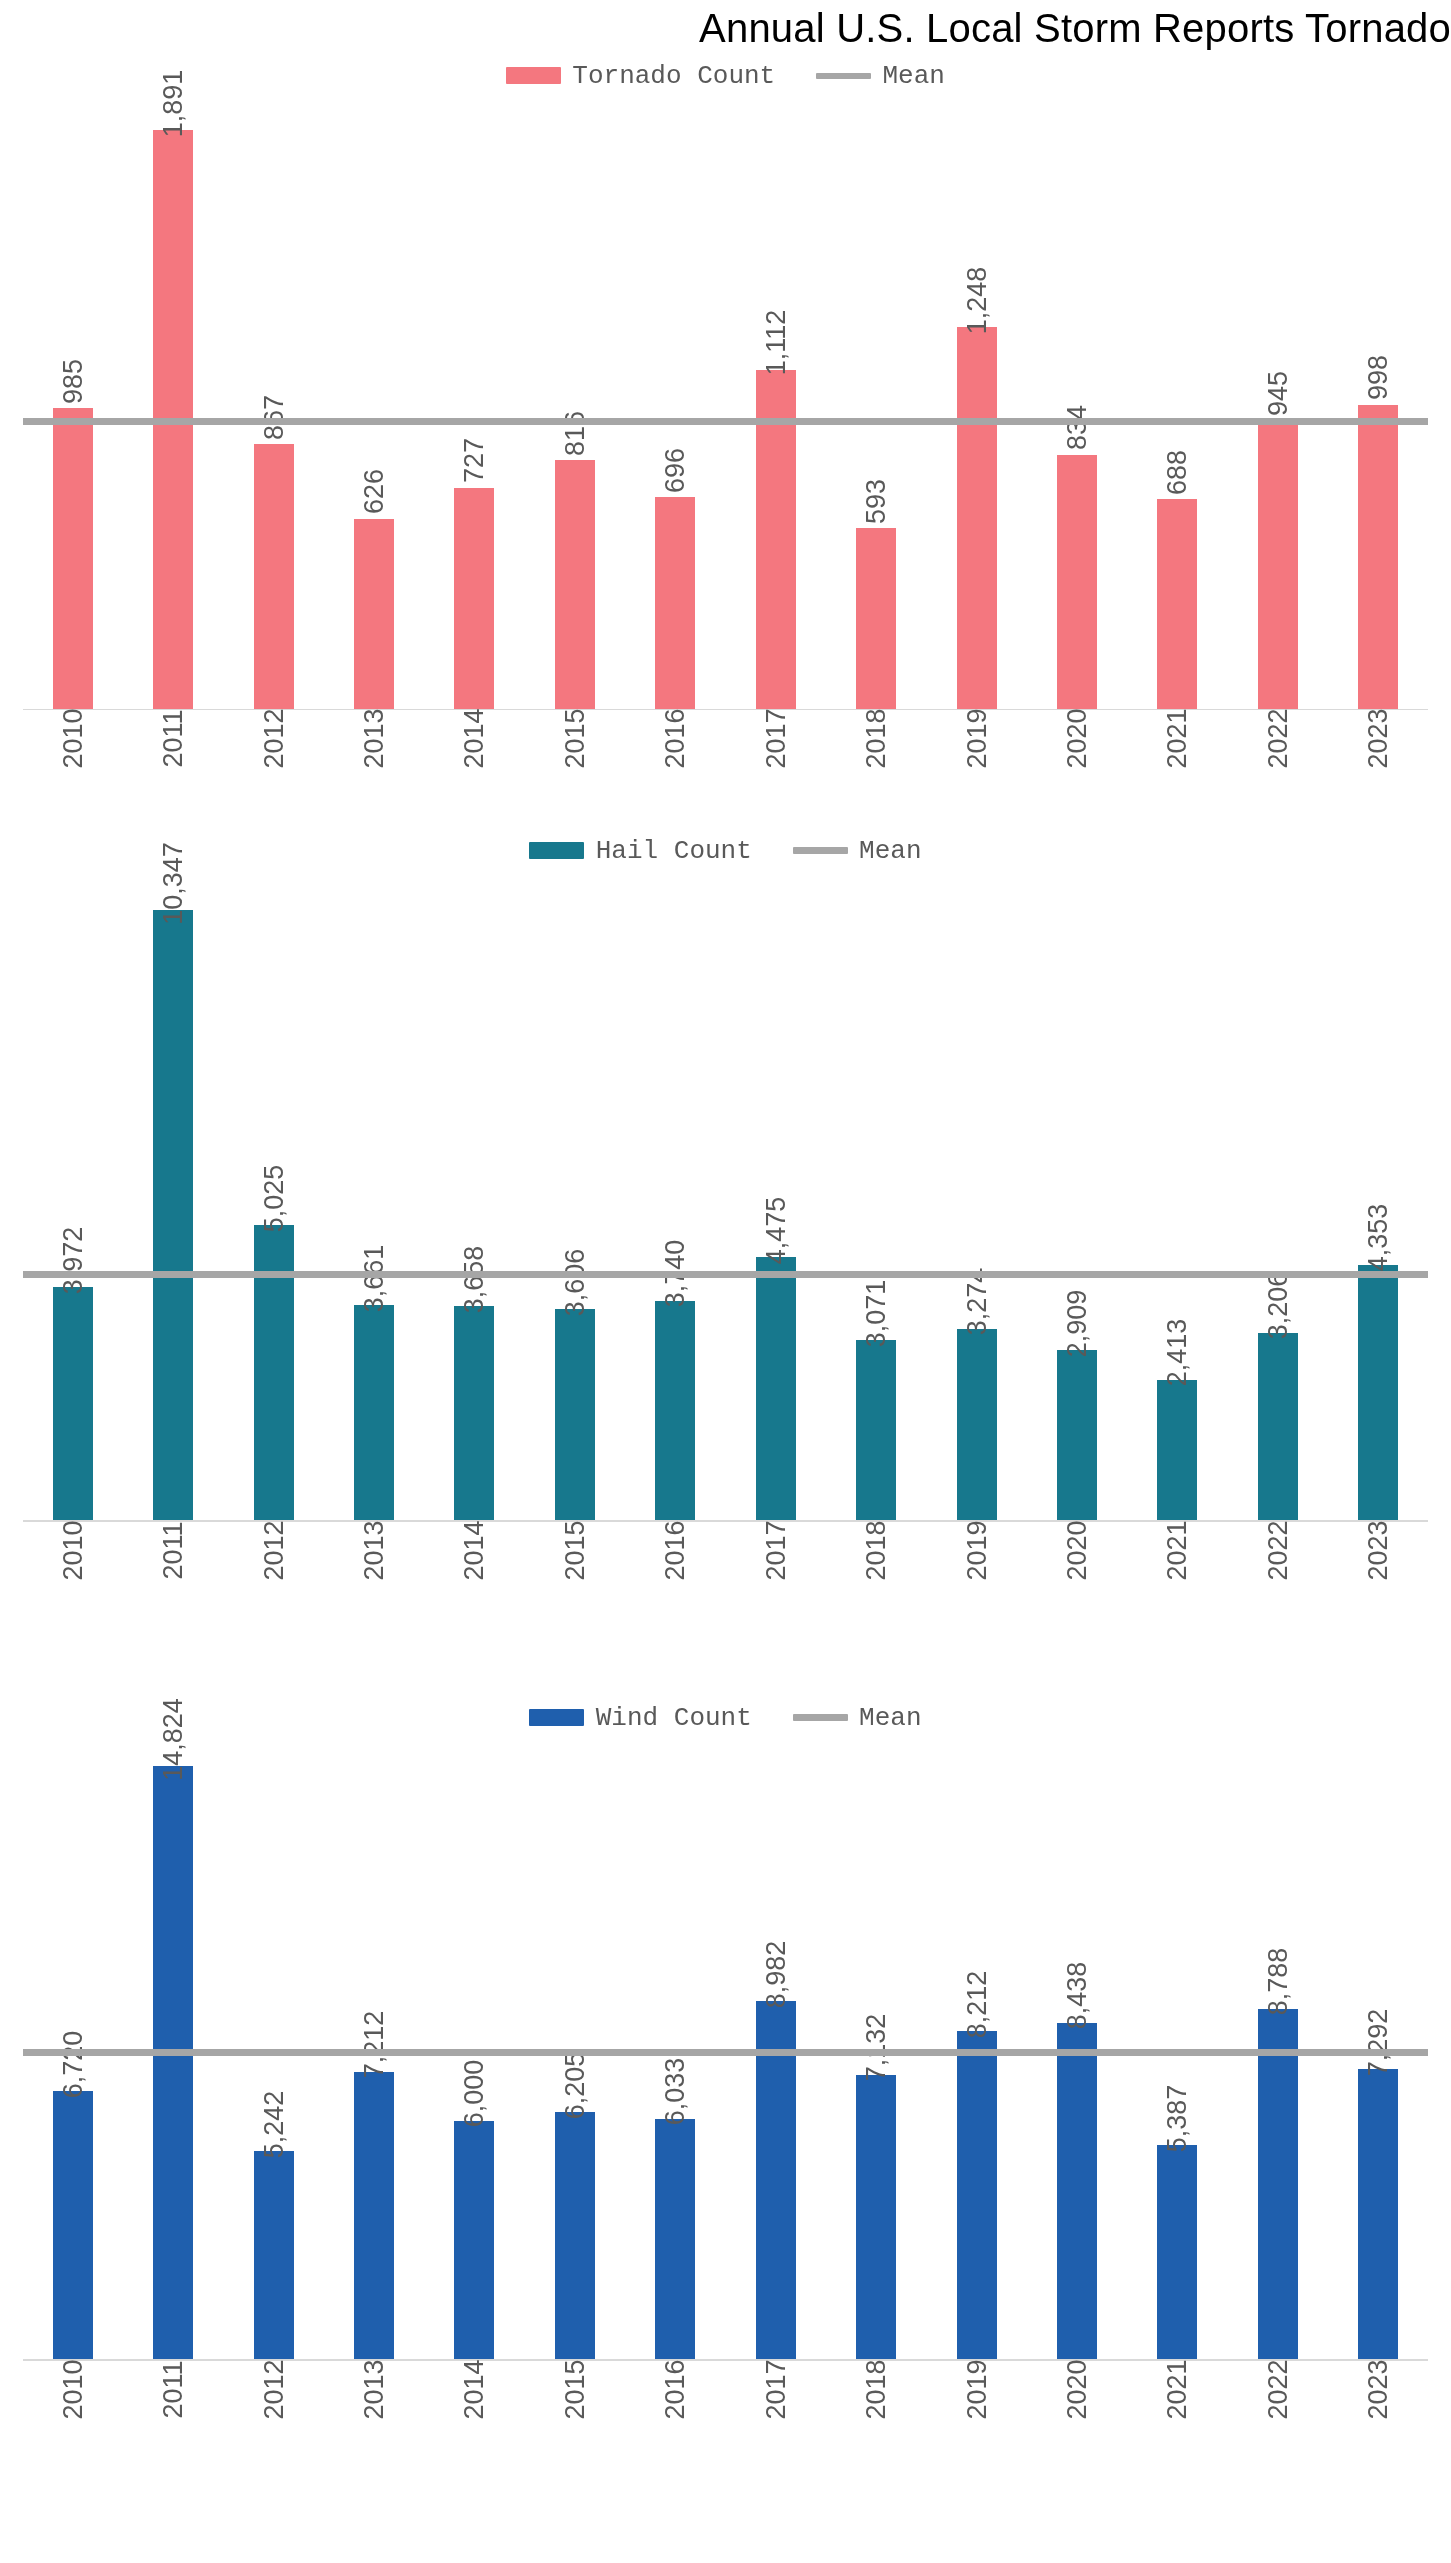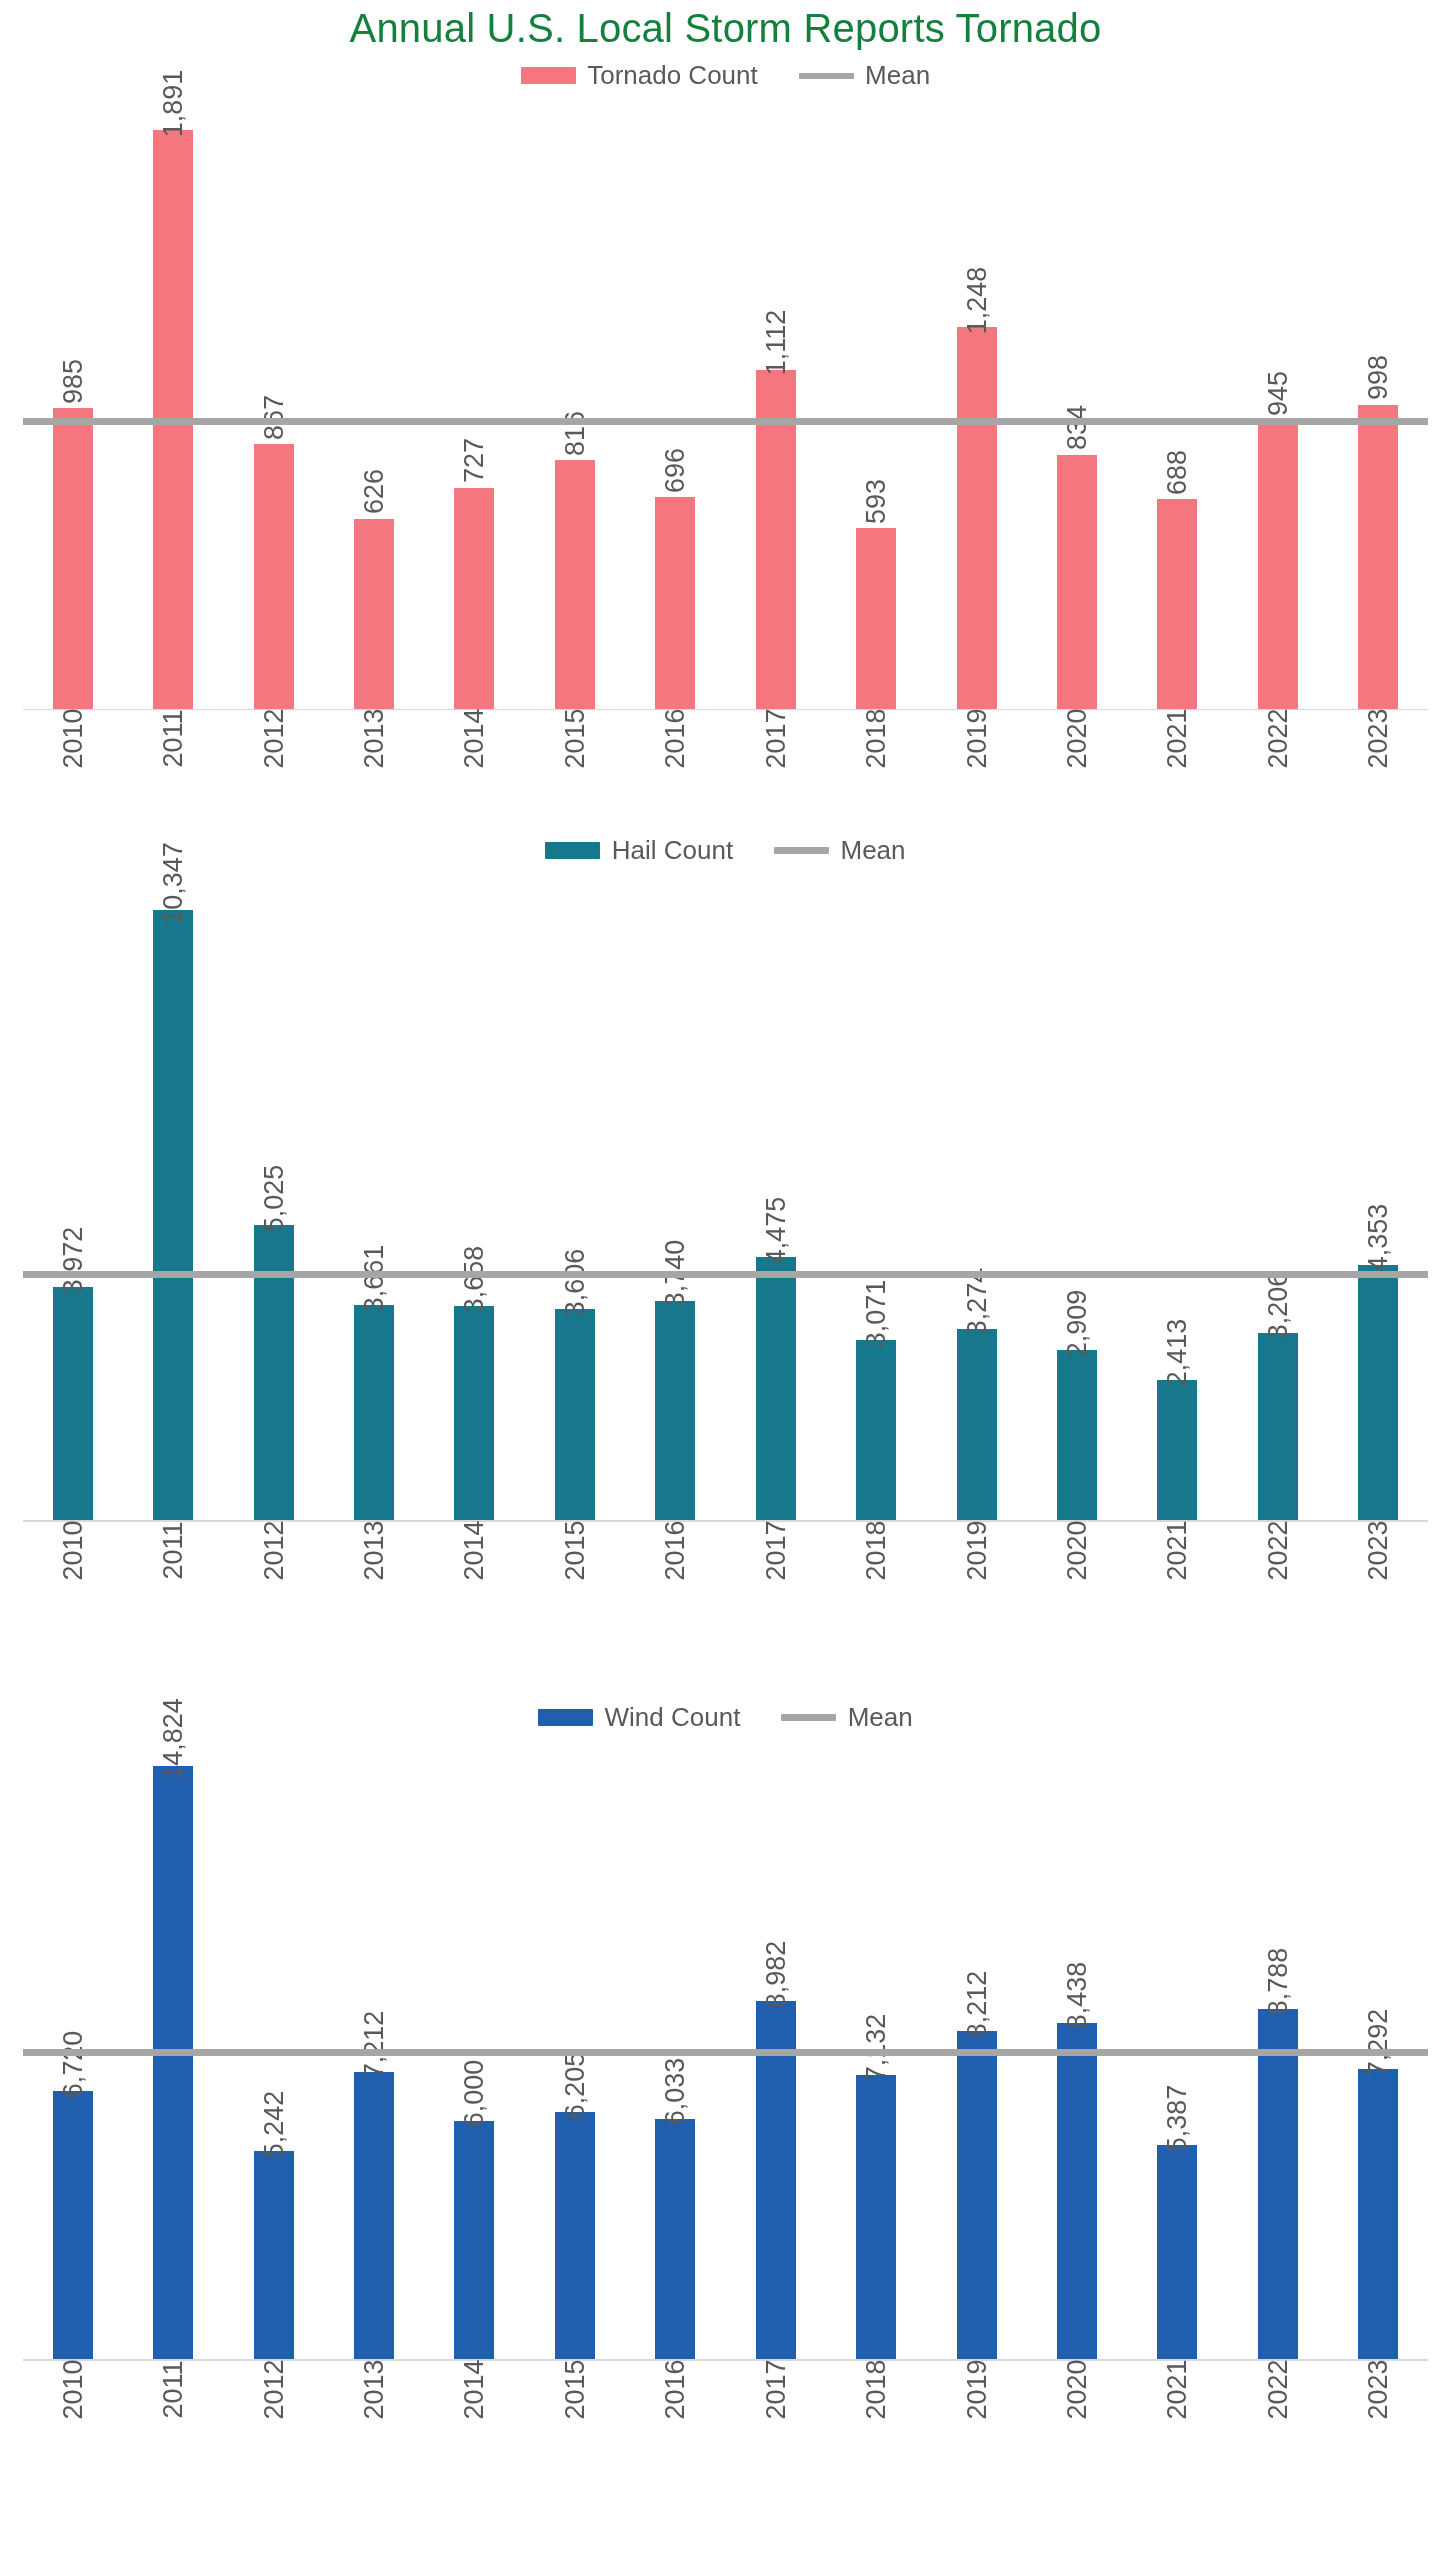--- a/index.html
+++ b/index.html
@@ -19,24 +19,24 @@
     height: 2563px;
     display: flex;
     flex-direction: column;
   }
   .chart-block {
     width: 1451px;
     position: relative;
     box-sizing: border-box;
   }
   .chart-title {
-    text-align: center;
+    text-align: right;
     font-size: 40px;
     font-weight: 400;
-    color: #15803d;
+    color: #000000;
     letter-spacing: 0.2px;
     padding-top: 5.7px;
     padding-bottom: 3.8px;
   }
   .legend {
     display: flex;
     justify-content: center;
     align-items: center;
     gap: 41px;
     height: 43px;
@@ -53,20 +53,21 @@
   }
   .legend-line {
     width: 55px;
     height: 6.6px;
     background: #a6a6a6;
     border-radius: 0.9px;
   }
   .legend-label {
     font-size: 26px;
     color: #595959;
+    font-family: Liberation Mono, monospace;
   }
   .plot {
     position: relative;
     margin: 0 22.6px;
     box-sizing: border-box;
   }
   .bars {
     position: absolute;
     left: 0;
     right: 0;

